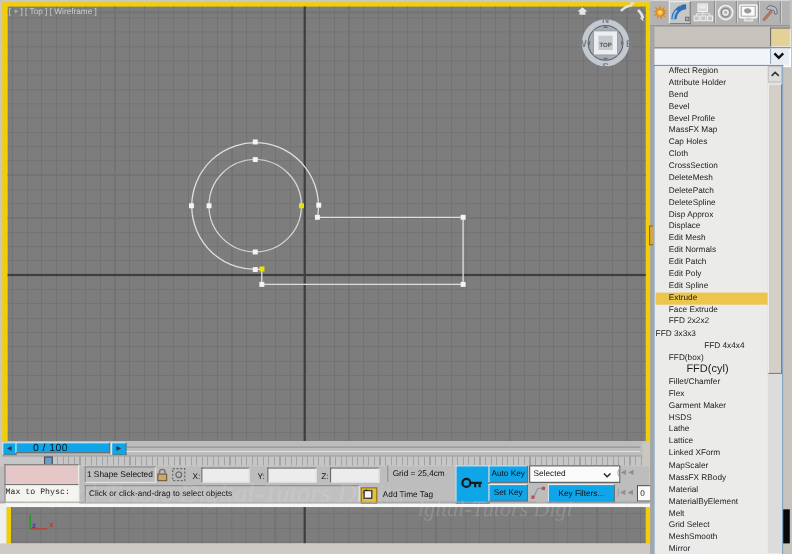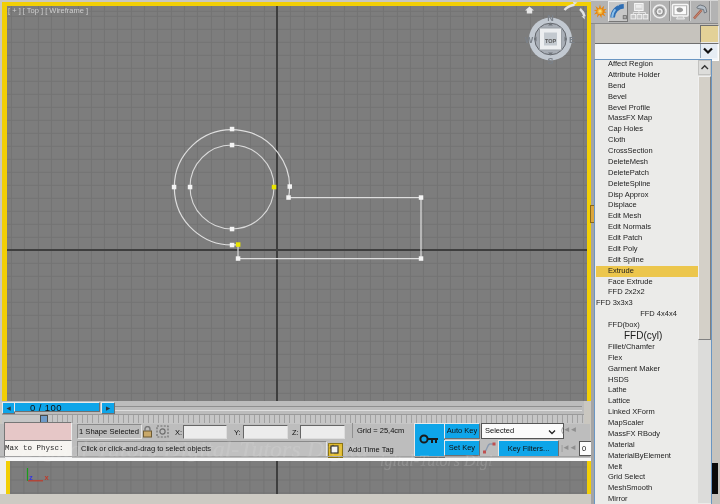--- a/index.html
+++ b/index.html
@@ -264,14 +264,14 @@
 <div class="abs" style="left:698px;top:60px;width:13px;height:443px;background:#dcdcda;"></div>
 <div class="abs" style="left:698px;top:60px;width:13px;height:15px;background:#dddddb;border:1px solid #c2c2c0;box-sizing:border-box;"></div>
 <svg class="abs" style="left:700px;top:64px;" width="10" height="8">
       <path d="M 1.5,5 L 4.7,1.8 L 8,5" fill="none" stroke="#333" stroke-width="1.4"></path>
     </svg>
 <div class="abs" style="left:698px;top:76px;width:13px;height:264px;background:#d4d0c8;border:1px solid;border-color:#f0f0f0 #808080 #808080 #f0f0f0;box-sizing:border-box;"></div>
 
 <div class="abs" style="left:712px;top:463px;width:6px;height:31px;background:#0a0a0a;"></div>
 
 <div class="abs" style="left:20px;top:436px;width:560px;height:26px;color:#ffffff;opacity:0.10;font-family:'Liberation Serif',serif;font-style:italic;font-size:24px;white-space:nowrap;overflow:hidden;">Digital-Tutors Digital-Tutors Digita</div>
-<div class="abs" style="left:380px;top:452px;width:210px;height:22px;color:#ffffff;opacity:0.15;font-family:'Liberation Serif',serif;font-style:italic;font-size:16px;white-space:nowrap;overflow:hidden;">igital-Tutors Digi</div>
+<div class="abs" style="left:380px;top:452px;width:210px;height:22px;color:#ffffff;opacity:0.15;font-family:'Liberation Serif',serif;font-style:italic;font-size:20px;white-space:nowrap;overflow:hidden;">igital-Tutors Digi</div>
 </div>
 
 </body></html>

